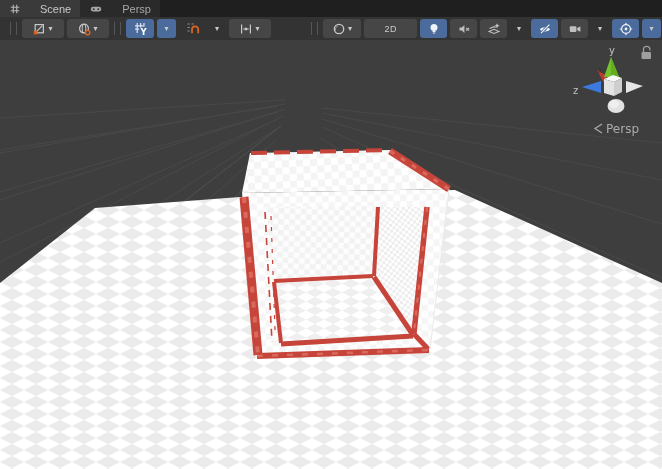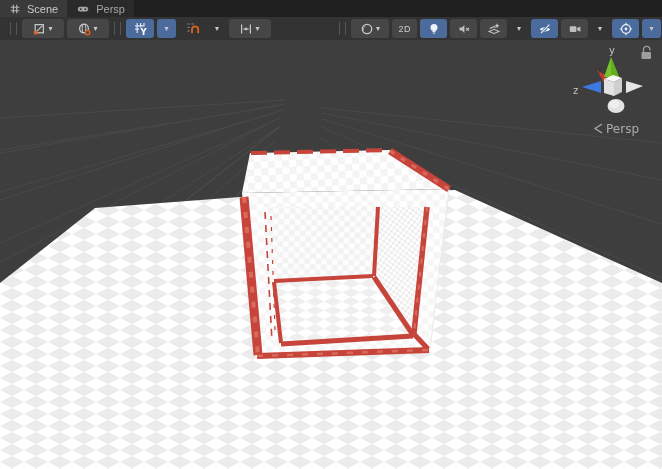--- a/index.html
+++ b/index.html
@@ -1,36 +1,36 @@
 <!DOCTYPE html>
 <html><head>
 <meta charset="utf-8">
 <style>
   html,body{margin:0;padding:0;background:#1a1a1a;}
   .window{position:relative;width:662px;height:469px;overflow:hidden;
     font-family:"Liberation Sans", sans-serif;background:#333;user-select:none;}
   
   .tabbar{position:absolute;top:0;left:0;right:0;height:17px;background:#1f1f1f;
     display:flex;align-items:stretch;}
-  .tab{display:flex;align-items:center;gap:6px;padding:0 9px;font-size:11px;color:#a6a6a6;background:#2a2a2a;}
+  .tab{display:flex;align-items:center;gap:19px;padding:0 9px;font-size:11px;color:#a6a6a6;background:#2a2a2a;}
   .tab.active{background:#3a3a3a;color:#c9c9c9;}
   .tab svg{display:block;}
   
   .toolbar{position:absolute;top:17px;left:0;right:0;height:23px;background:#333;
     border-bottom:1px solid #222;}
   .tgroup{position:absolute;top:2px;display:flex;align-items:center;gap:3px;}
   .tgroup.left{left:8px;}
   .tgroup.right{right:1px;}
   .handle{width:5px;height:13px;border-left:1px solid #565656;border-right:1px solid #565656;margin:0 2px;}
   .tbtn{height:19px;background:#464646;border-radius:3px;display:flex;align-items:center;
     justify-content:center;padding:0 3px;gap:1px;color:#c9c9c9;}
   .tbtn.noBg{background:transparent;}
   .tbtn.active{background:#4a6b9b;}
   .tbtn .arrow{font-size:8px;color:#c9c9c9;line-height:1;padding:0 1px;}
-  .tbtn.label2d{font-size:9px;font-weight:normal;color:#cccccc;padding:0 6px;letter-spacing:.5px;}
+  .tbtn.label2d{font-size:9px;font-weight:normal;color:#cccccc;padding:0 20px;letter-spacing:.5px;}
   .tbtn svg{display:block;}
   
   .viewport{position:absolute;top:40px;left:0;width:662px;height:429px;background:#3e3e3e;}
   .viewport svg{display:block;}
   text{font-family:"DejaVu Sans", sans-serif;}
 </style>
 </head>
 <body>
 
 <div class="window">

